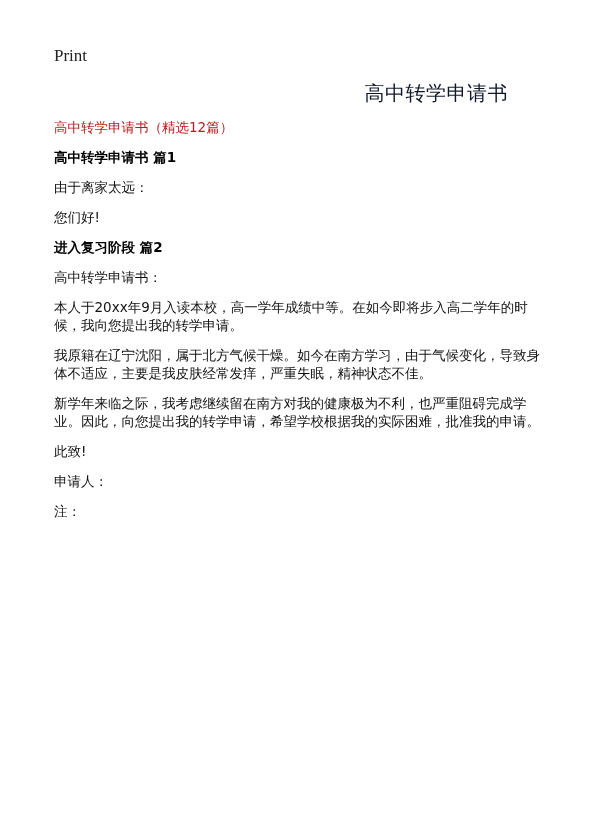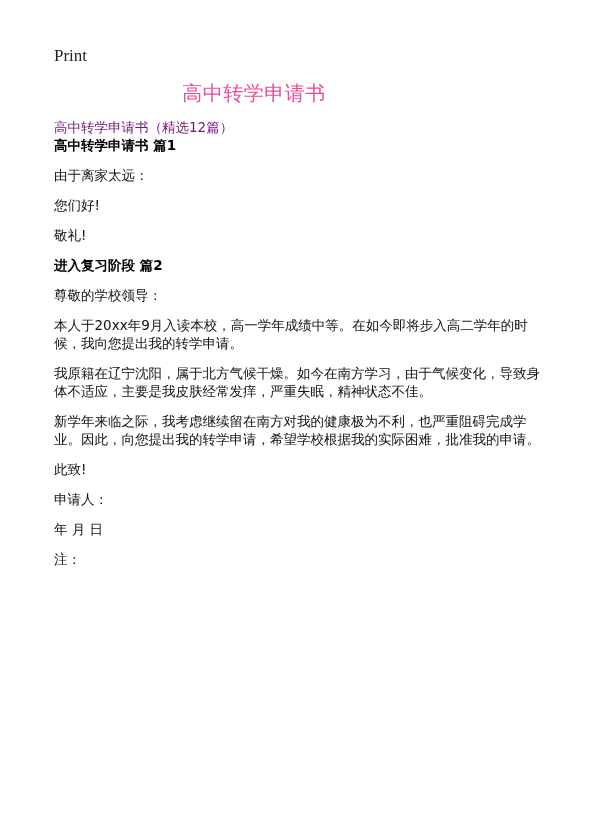--- a/index.html
+++ b/index.html
@@ -22,41 +22,41 @@
       font-family: "Liberation Serif", "DejaVu Serif", serif;
       font-size: 17px;
       color: #222;
       text-decoration: none;
     }
     .doc-title {
       position: absolute;
       left: 0;
       width: 508px;
       top: 80px;
-      text-align: center;
+      text-align: right;
       font-size: 20px;
       font-weight: normal;
       margin: 0;
-      color: #ec4899;
+      color: #0f172a;
       letter-spacing: 0.5px;
     }
     .content {
       position: absolute;
       left: 54px;
       top: 118px;
       width: 496px;
       font-size: 13.5px;
       line-height: 18px;
     }
     .content p {
       margin: 0 0 12px 0;
     }
     .content .subtitle {
-      margin-bottom: 0;
-      color: #701a75;
+      margin-bottom: 12px;
+      color: #b91c1c;
     }
     .content h2 {
       font-size: 13.5px;
       font-weight: bold;
       margin: 0 0 12px 0;
       line-height: 18px;
       color: #000;
     }
   </style>
 </head>
@@ -66,27 +66,25 @@
 
 <h1 class="doc-title">高中转学申请书</h1>
 
 <div class="content">
   <p class="subtitle">高中转学申请书（精选12篇）</p>
 
   <div>
     <h2>高中转学申请书 篇1</h2>
     <p>由于离家太远：</p>
     <p>您们好!</p>
-    <p>敬礼!</p>
   </div>
 
   <div>
     <h2>进入复习阶段 篇2</h2>
-    <p>尊敬的学校领导：</p>
+    <p>高中转学申请书：</p>
     <p>本人于20xx年9月入读本校，高一学年成绩中等。在如今即将步入高二学年的时候，我向您提出我的转学申请。</p>
     <p>我原籍在辽宁沈阳，属于北方气候干燥。如今在南方学习，由于气候变化，导致身体不适应，主要是我皮肤经常发痒，严重失眠，精神状态不佳。</p>
     <p>新学年来临之际，我考虑继续留在南方对我的健康极为不利，也严重阻碍完成学业。因此，向您提出我的转学申请，希望学校根据我的实际困难，批准我的申请。</p>
     <p>此致!</p>
     <p>申请人：</p>
-    <p>年 月 日</p>
     <p>注：</p>
   </div>
 </div>
 
 </body></html>

